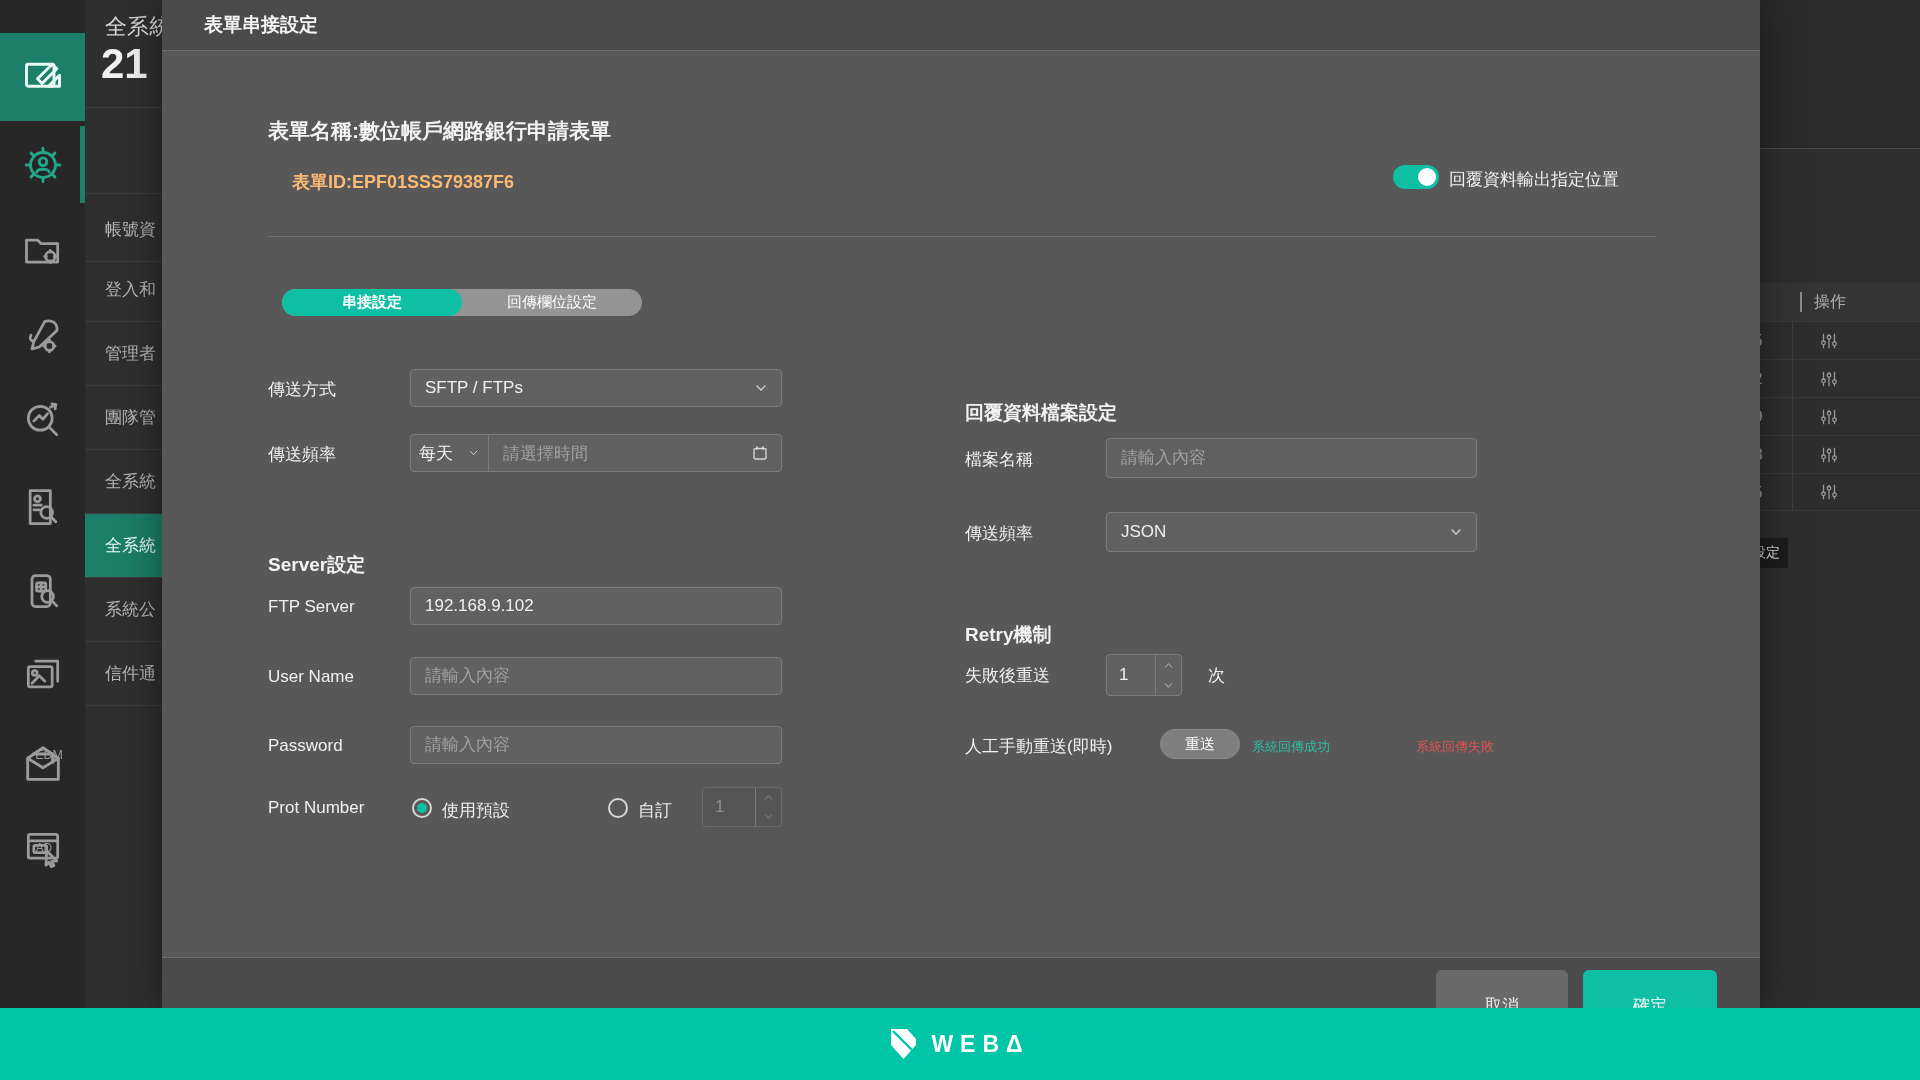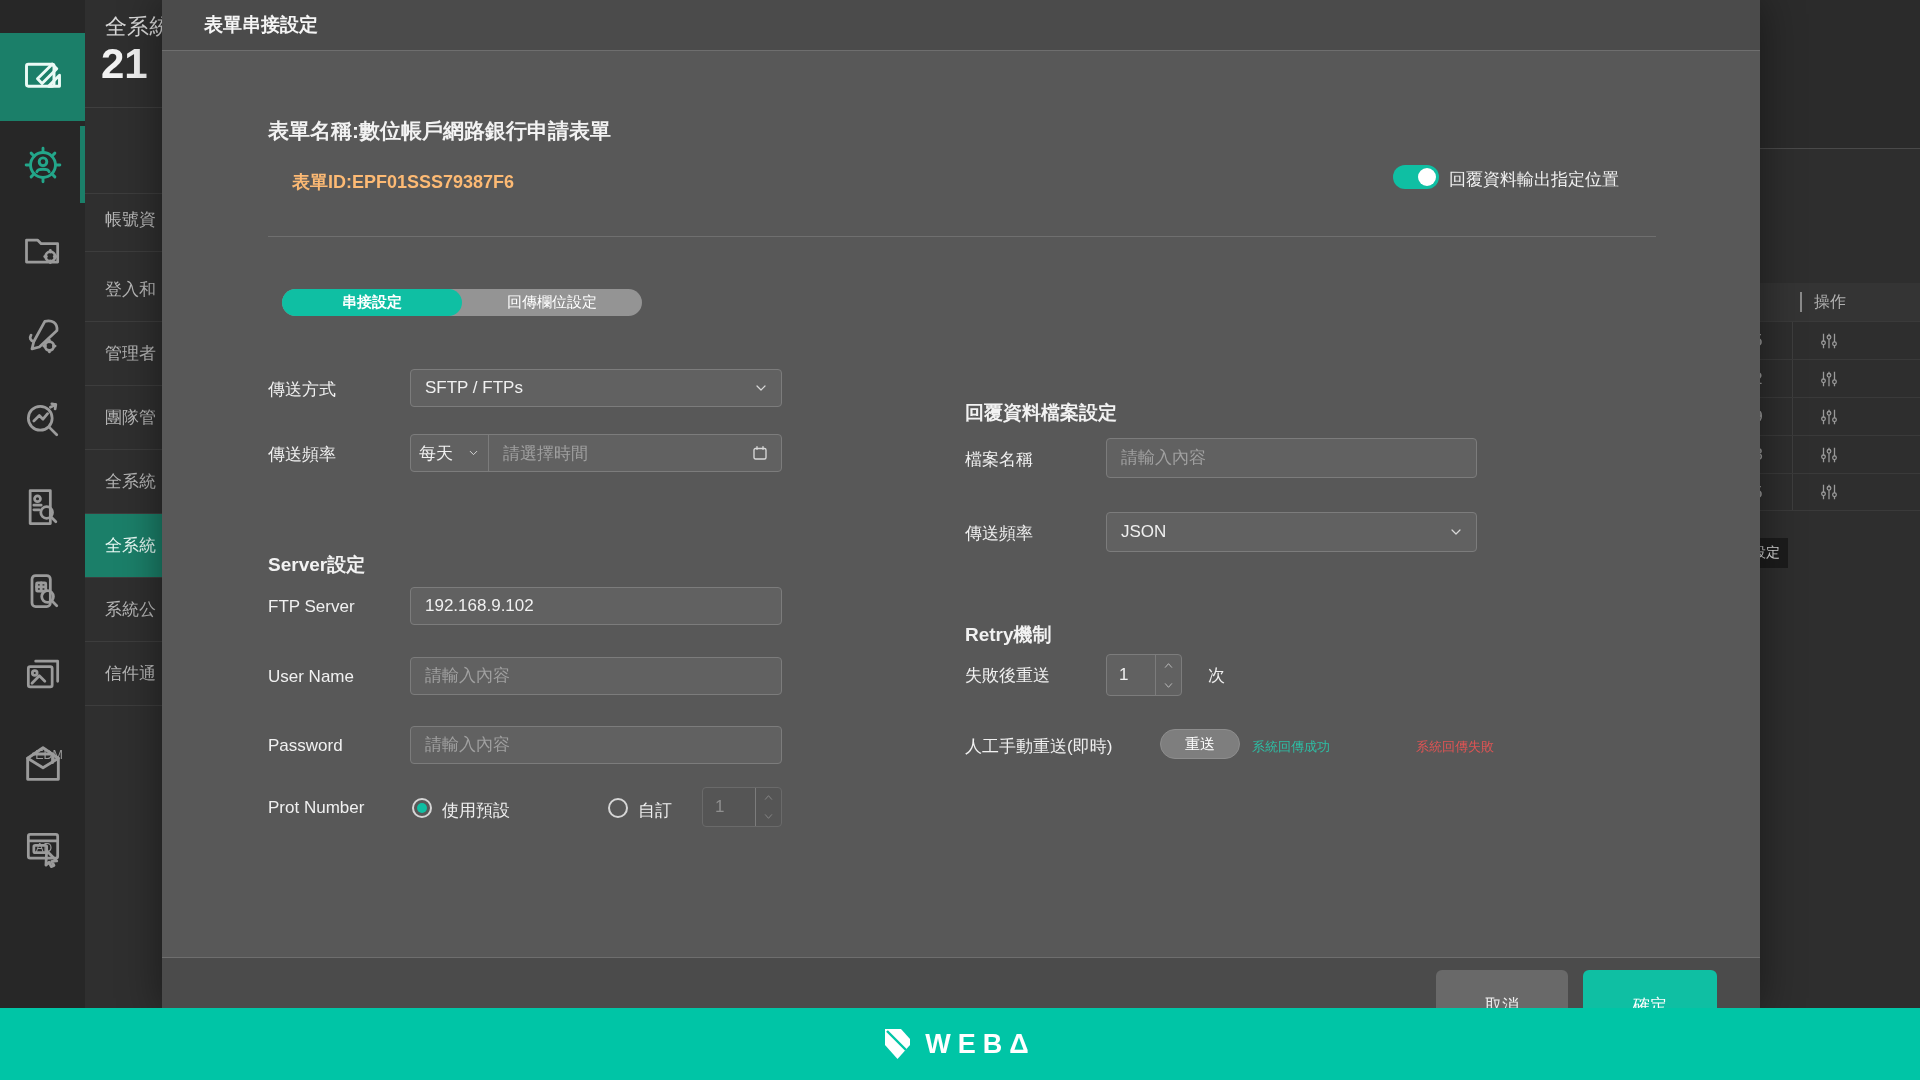--- a/index.html
+++ b/index.html
@@ -110,21 +110,21 @@
   .modal-footer { position:absolute; left:0; top:957px; width:100%; height:51px; background:#4b4b4b; border-top:1px solid #6e6e6e; }
   .btn { position:absolute; top:12px; height:52px; border-radius:6px; font-size:17px;
          display:flex; align-items:flex-start; justify-content:center; padding-top:24px; cursor:pointer; }
   .btn-cancel { left:1274px; width:132px; background:#696969; color:#ededed; }
   .btn-confirm { left:1421px; width:134px; background:#0fbfa3; color:#ffffff; }
 
   
   .brandbar { position:absolute; left:0; top:1008px; width:1920px; height:72px; background:#00c5a6; z-index:9;
               display:flex; align-items:center; justify-content:center; }
   .brand-logo { display:flex; align-items:center; gap:14px; }
-  .brand-text { font-size:27px; font-weight:600; color:#ffffff; letter-spacing:7px; }
+  .brand-text { font-size:23px; font-weight:600; color:#ffffff; letter-spacing:7px; }
 </style>
 </head>
 <body>
 
 <div class="screen">
 
   <aside class="icon-sidebar">
     <div class="logo-tile">
       <svg width="44" height="44" viewBox="0 0 24 24">
         <rect x="3" y="5" width="15" height="12" rx="1"></rect>
@@ -216,21 +216,21 @@
       </svg>
     </div>
   </aside>
 
   <div class="submenu">
     <div class="stat-label">全系統</div>
     <div class="stat-value">21</div>
     <div class="submenu-sep"></div>
 
     <div class="sub-item" style="top:130px"></div>
-    <div class="sub-item" style="top:188px">帳號資</div>
+    <div class="sub-item" style="top:198px">帳號資</div>
     <div class="sub-item" style="top:258px">登入和</div>
     <div class="sub-item" style="top:322px">管理者</div>
     <div class="sub-item" style="top:386px">團隊管</div>
     <div class="sub-item" style="top:450px">全系統</div>
     <div class="sub-item active" style="top:514px">全系統</div>
     <div class="sub-item" style="top:578px">系統公</div>
     <div class="sub-item" style="top:642px">信件通</div>
   </div>
 
   <div class="bg-right">

